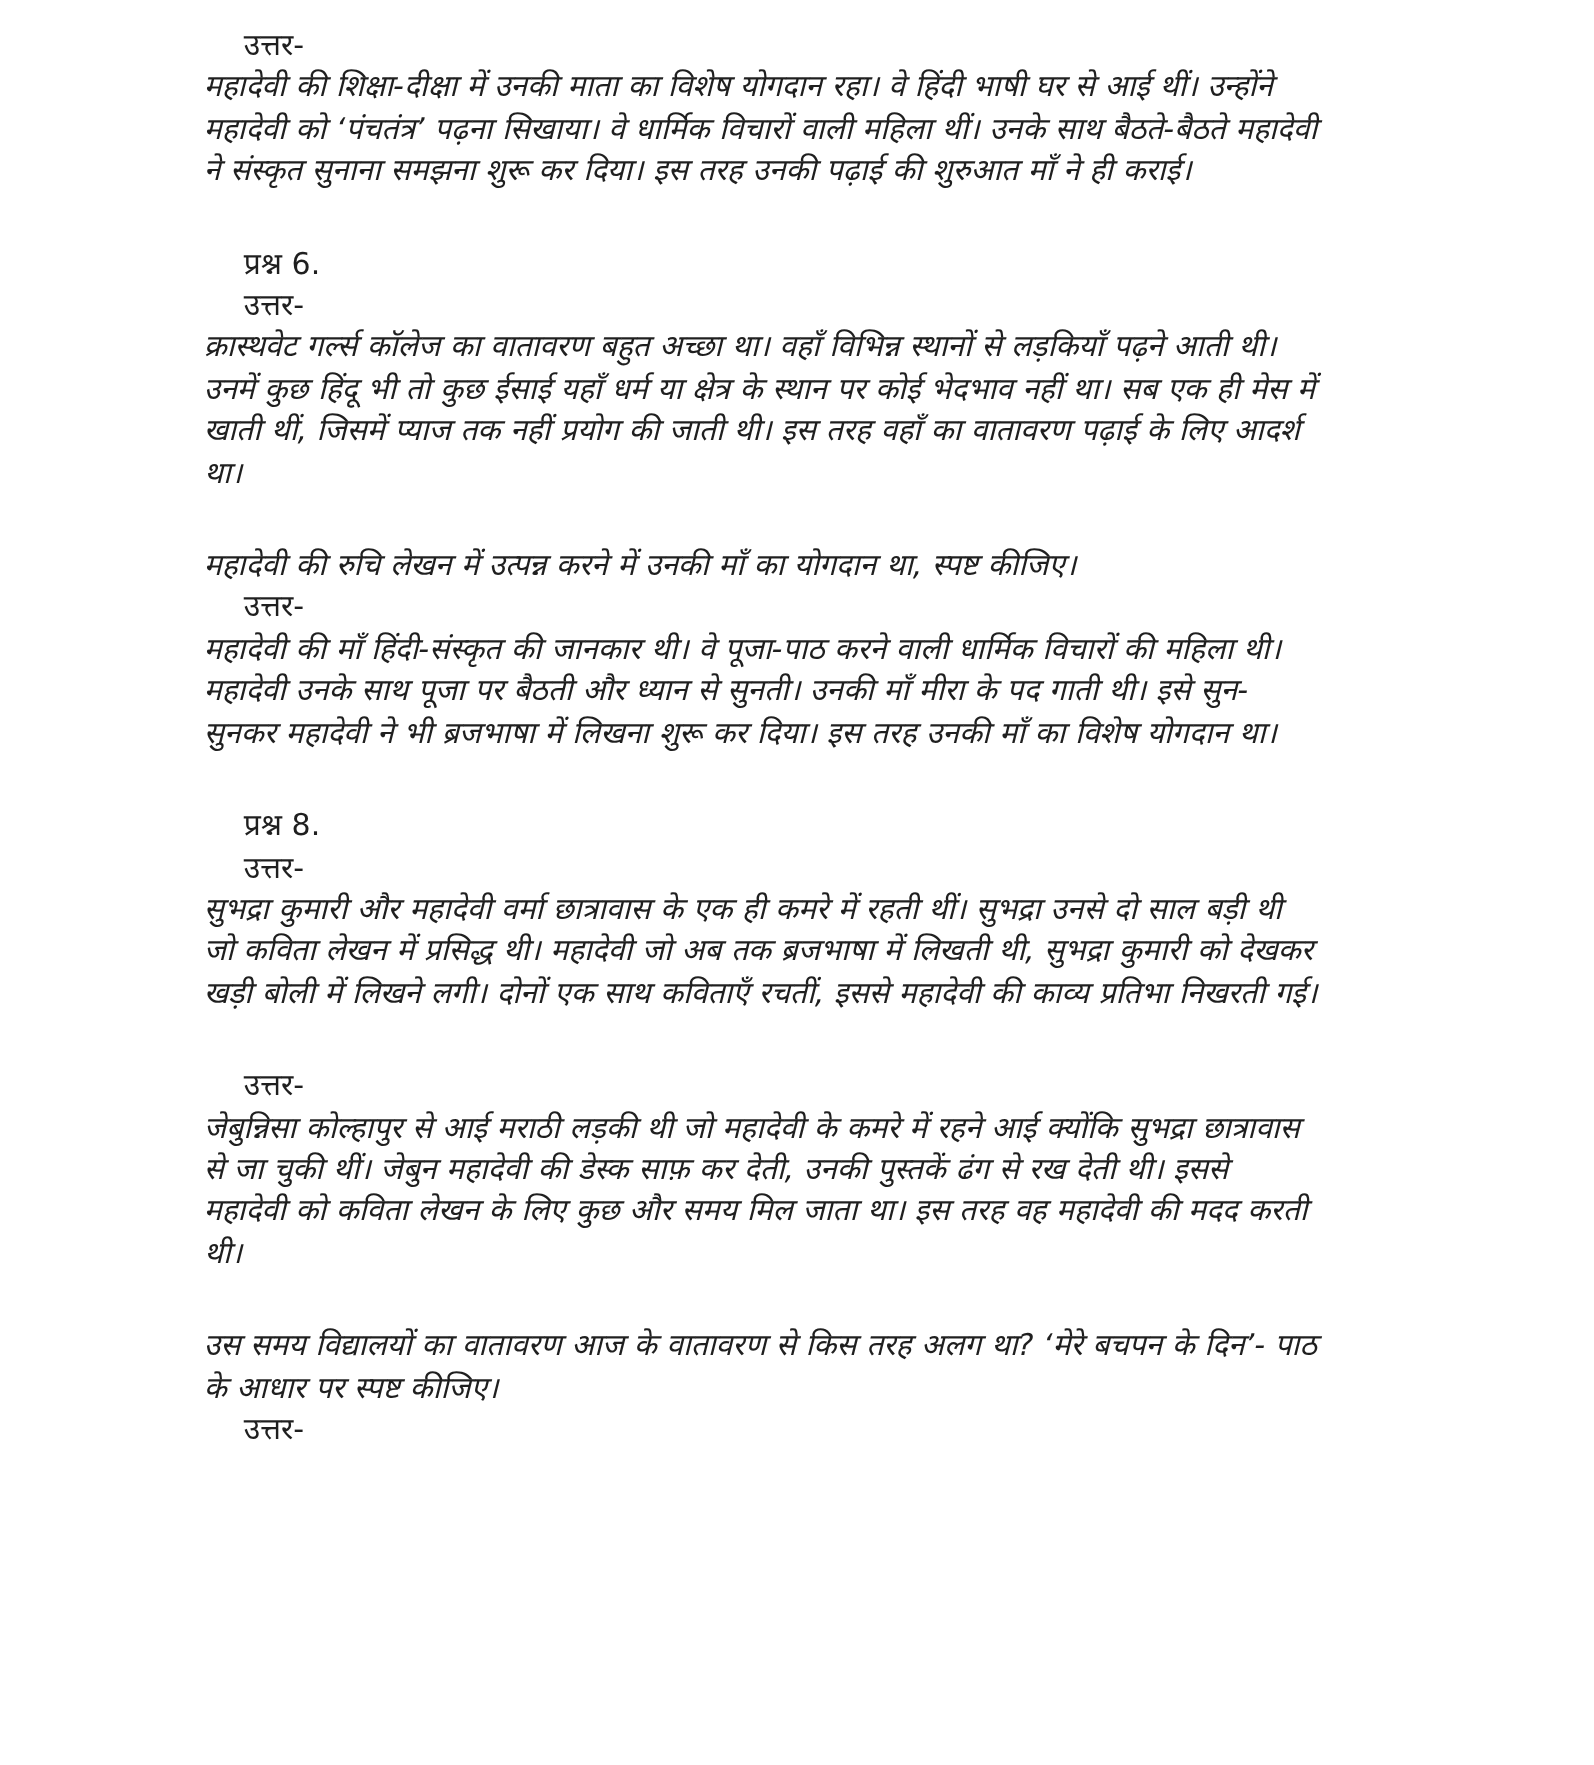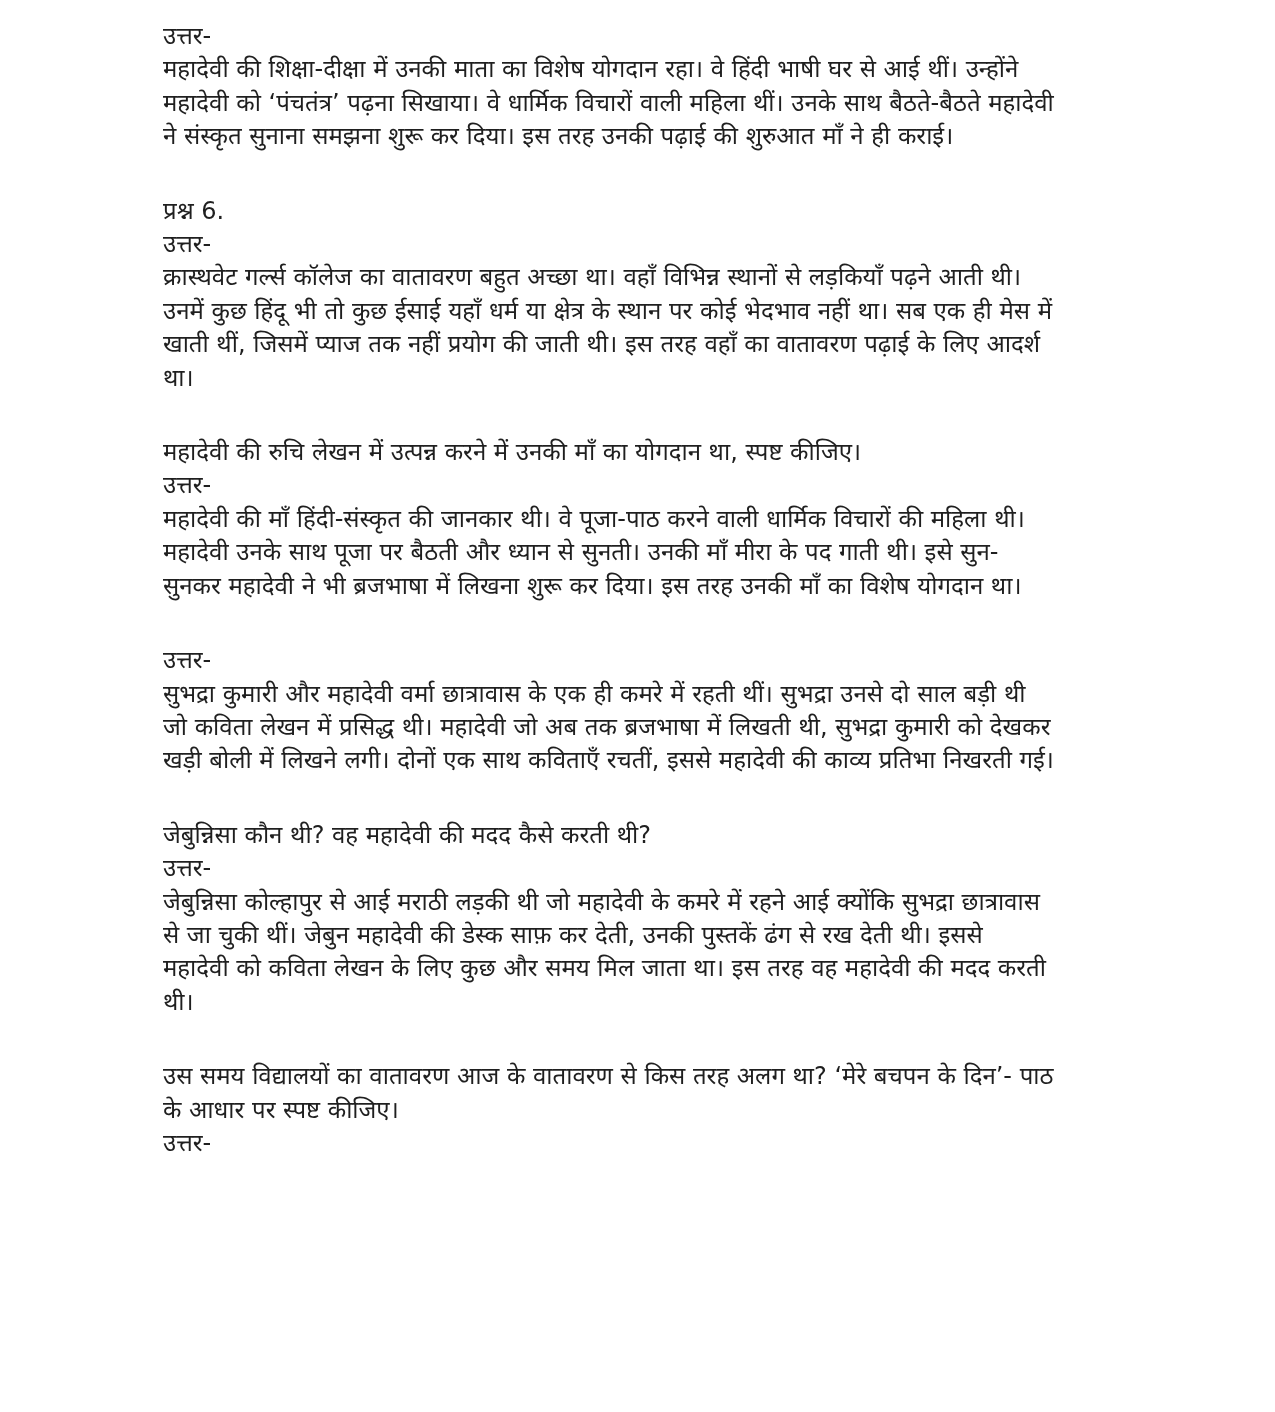--- a/index.html
+++ b/index.html
@@ -21,23 +21,25 @@
     color: #1f1f1f;
     font-size: 24px;
     line-height: 33.4px;
     font-weight: 400;
   }
   .qa-section {
     margin: 0 0 41px 0;
   }
   .q-label, .a-label {
     white-space: pre-line;
+    margin-left: 32px;
   }
   .q-text, .a-text {
     white-space: pre-line;
+    font-style: italic;
   }
   .a-text:empty, .q-text:empty, .q-label:empty {
     display: none;
   }
 </style>
 </head>
 <body>
 
 <div class="doc">
 
@@ -59,28 +61,28 @@
 
   <div class="qa-section">
     <div class="q-text">महादेवी की रुचि लेखन में उत्पन्न करने में उनकी माँ का योगदान था, स्पष्ट कीजिए।</div>
     <div class="a-label">उत्तर-</div>
     <div class="a-text">महादेवी की माँ हिंदी-संस्कृत की जानकार थी। वे पूजा-पाठ करने वाली धार्मिक विचारों की महिला थी।
 महादेवी उनके साथ पूजा पर बैठती और ध्यान से सुनती। उनकी माँ मीरा के पद गाती थी। इसे सुन-
 सुनकर महादेवी ने भी ब्रजभाषा में लिखना शुरू कर दिया। इस तरह उनकी माँ का विशेष योगदान था।</div>
   </div>
 
   <div class="qa-section">
+    <div class="q-label">प्रश्न 8.</div>
     <div class="a-label">उत्तर-</div>
     <div class="a-text">सुभद्रा कुमारी और महादेवी वर्मा छात्रावास के एक ही कमरे में रहती थीं। सुभद्रा उनसे दो साल बड़ी थी
 जो कविता लेखन में प्रसिद्ध थी। महादेवी जो अब तक ब्रजभाषा में लिखती थी, सुभद्रा कुमारी को देखकर
 खड़ी बोली में लिखने लगी। दोनों एक साथ कविताएँ रचतीं, इससे महादेवी की काव्य प्रतिभा निखरती गई।</div>
   </div>
 
   <div class="qa-section">
-    <div class="q-text">जेबुन्निसा कौन थी? वह महादेवी की मदद कैसे करती थी?</div>
     <div class="a-label">उत्तर-</div>
     <div class="a-text">जेबुन्निसा कोल्हापुर से आई मराठी लड़की थी जो महादेवी के कमरे में रहने आई क्योंकि सुभद्रा छात्रावास
 से जा चुकी थीं। जेबुन महादेवी की डेस्क साफ़ कर देती, उनकी पुस्तकें ढंग से रख देती थी। इससे
 महादेवी को कविता लेखन के लिए कुछ और समय मिल जाता था। इस तरह वह महादेवी की मदद करती
 थी।</div>
   </div>
 
   <div class="qa-section">
     <div class="q-text">उस समय विद्यालयों का वातावरण आज के वातावरण से किस तरह अलग था? ‘मेरे बचपन के दिन’- पाठ
 के आधार पर स्पष्ट कीजिए।</div>

